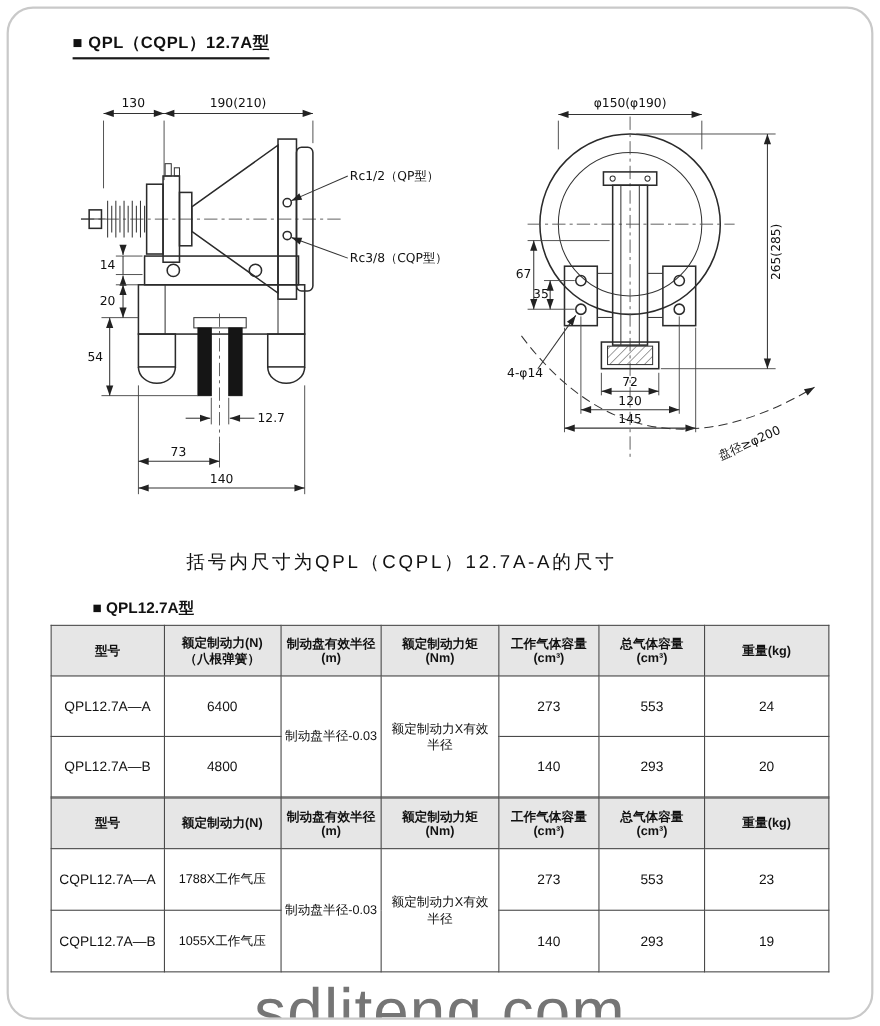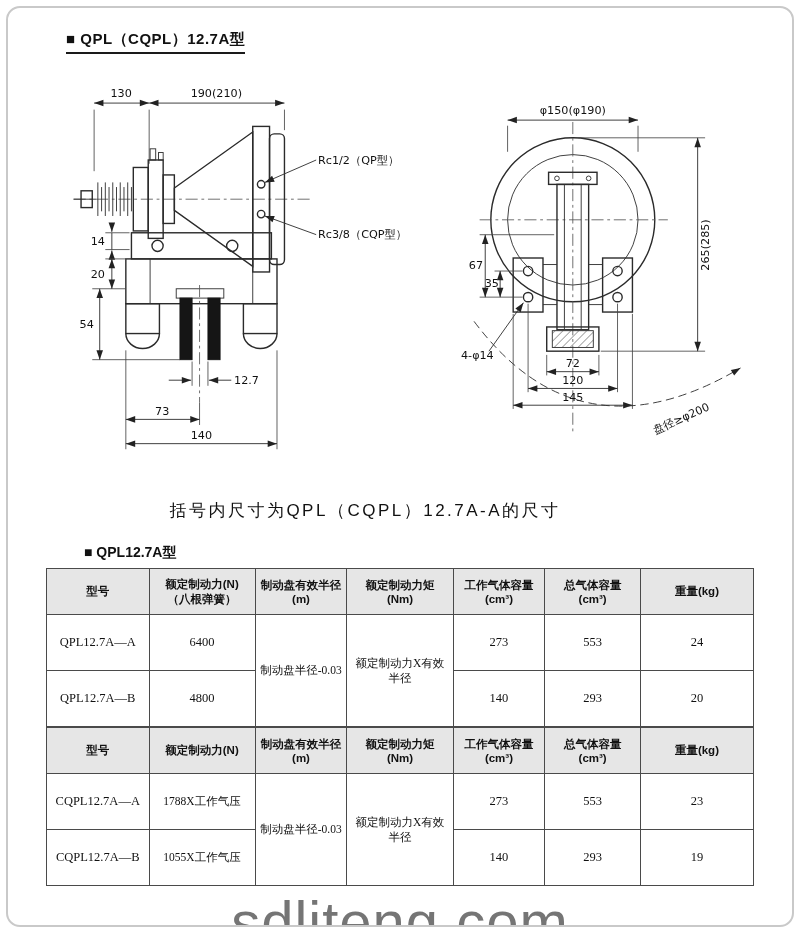--- a/index.html
+++ b/index.html
@@ -3,43 +3,43 @@
 <meta charset="utf-8">
 <style>
   * { box-sizing: border-box; }
   html, body { margin: 0; padding: 0; background: #ffffff; }
   body {
     width: 800px; height: 933px; position: relative;
     font-family: "Liberation Sans", "DejaVu Sans", sans-serif; color: #111;
   }
   .frame {
     position: absolute; inset: 6px;
-    border: 2px solid #c9c9c9; border-radius: 14px;
+    border: 2px solid #c9c9c9; border-radius: 24px;
     padding: 8px 14px; overflow: hidden; background: #fff;
   }
   .title-row { margin: 14px 0 0 44px; }
   .page-title {
     display: inline-block; font-size: 15px; font-weight: bold;
     letter-spacing: 0.5px; border-bottom: 2px solid #1a1a1a; padding-bottom: 3px;
   }
-  .drawings { display: flex; align-items: center; margin: 4px 0 0 18px; gap: 48px; }
+  .drawings { display: flex; align-items: flex-start; margin: 4px 0 0 18px; gap: 48px; }
   svg text { font-family: "DejaVu Sans", "Liberation Sans", sans-serif; font-size: 12px; fill: #111; }
   svg .out  { fill: none; stroke: #2b2b2b; stroke-width: 1.5; }
   svg .thin { fill: none; stroke: #333; stroke-width: 1; }
   svg .dim  { fill: none; stroke: #333; stroke-width: 1; }
   svg .ext  { fill: none; stroke: #444; stroke-width: 0.9; }
   svg .cl   { fill: none; stroke: #555; stroke-width: 0.9; stroke-dasharray: 13 4 3 4; }
   svg .dash { stroke-dasharray: 9 5; }
   svg .blackfill { fill: #151515; stroke: #151515; }
   .note { text-align: center; font-size: 17px; font-weight: normal; letter-spacing: 2.5px; margin: 0 70px 0 0; }
   .tsec-title { margin: 22px 0 6px 62px; font-size: 14px; font-weight: bold; }
   table.spec { width: 708px; margin: 0 auto; border-collapse: collapse; table-layout: fixed; }
   .spec th, .spec td { border: 1px solid #4a4a4a; text-align: center; vertical-align: middle; }
   .spec th { background: #e6e6e6; font-size: 11.5px; font-weight: bold; padding: 6px 2px; white-space: pre-line; height: 46px; }
-  .spec td { font-size: 12.5px; padding: 20px 3px; height: 42px; font-family: Liberation Serif, serif; }
+  .spec td { font-size: 12.5px; padding: 20px 3px; height: 42px; }
   .spec td.small { font-size: 11.5px; }
   .spec td.nowrap { white-space: nowrap; margin-top: 32px; }
   .watermark { text-align: center; font-size: 58px; color: #757575; margin-top: 2px; letter-spacing: 1px; }
 </style>
 </head>
 <body>
 
 <div class="frame">
 
   <div class="title-row">

